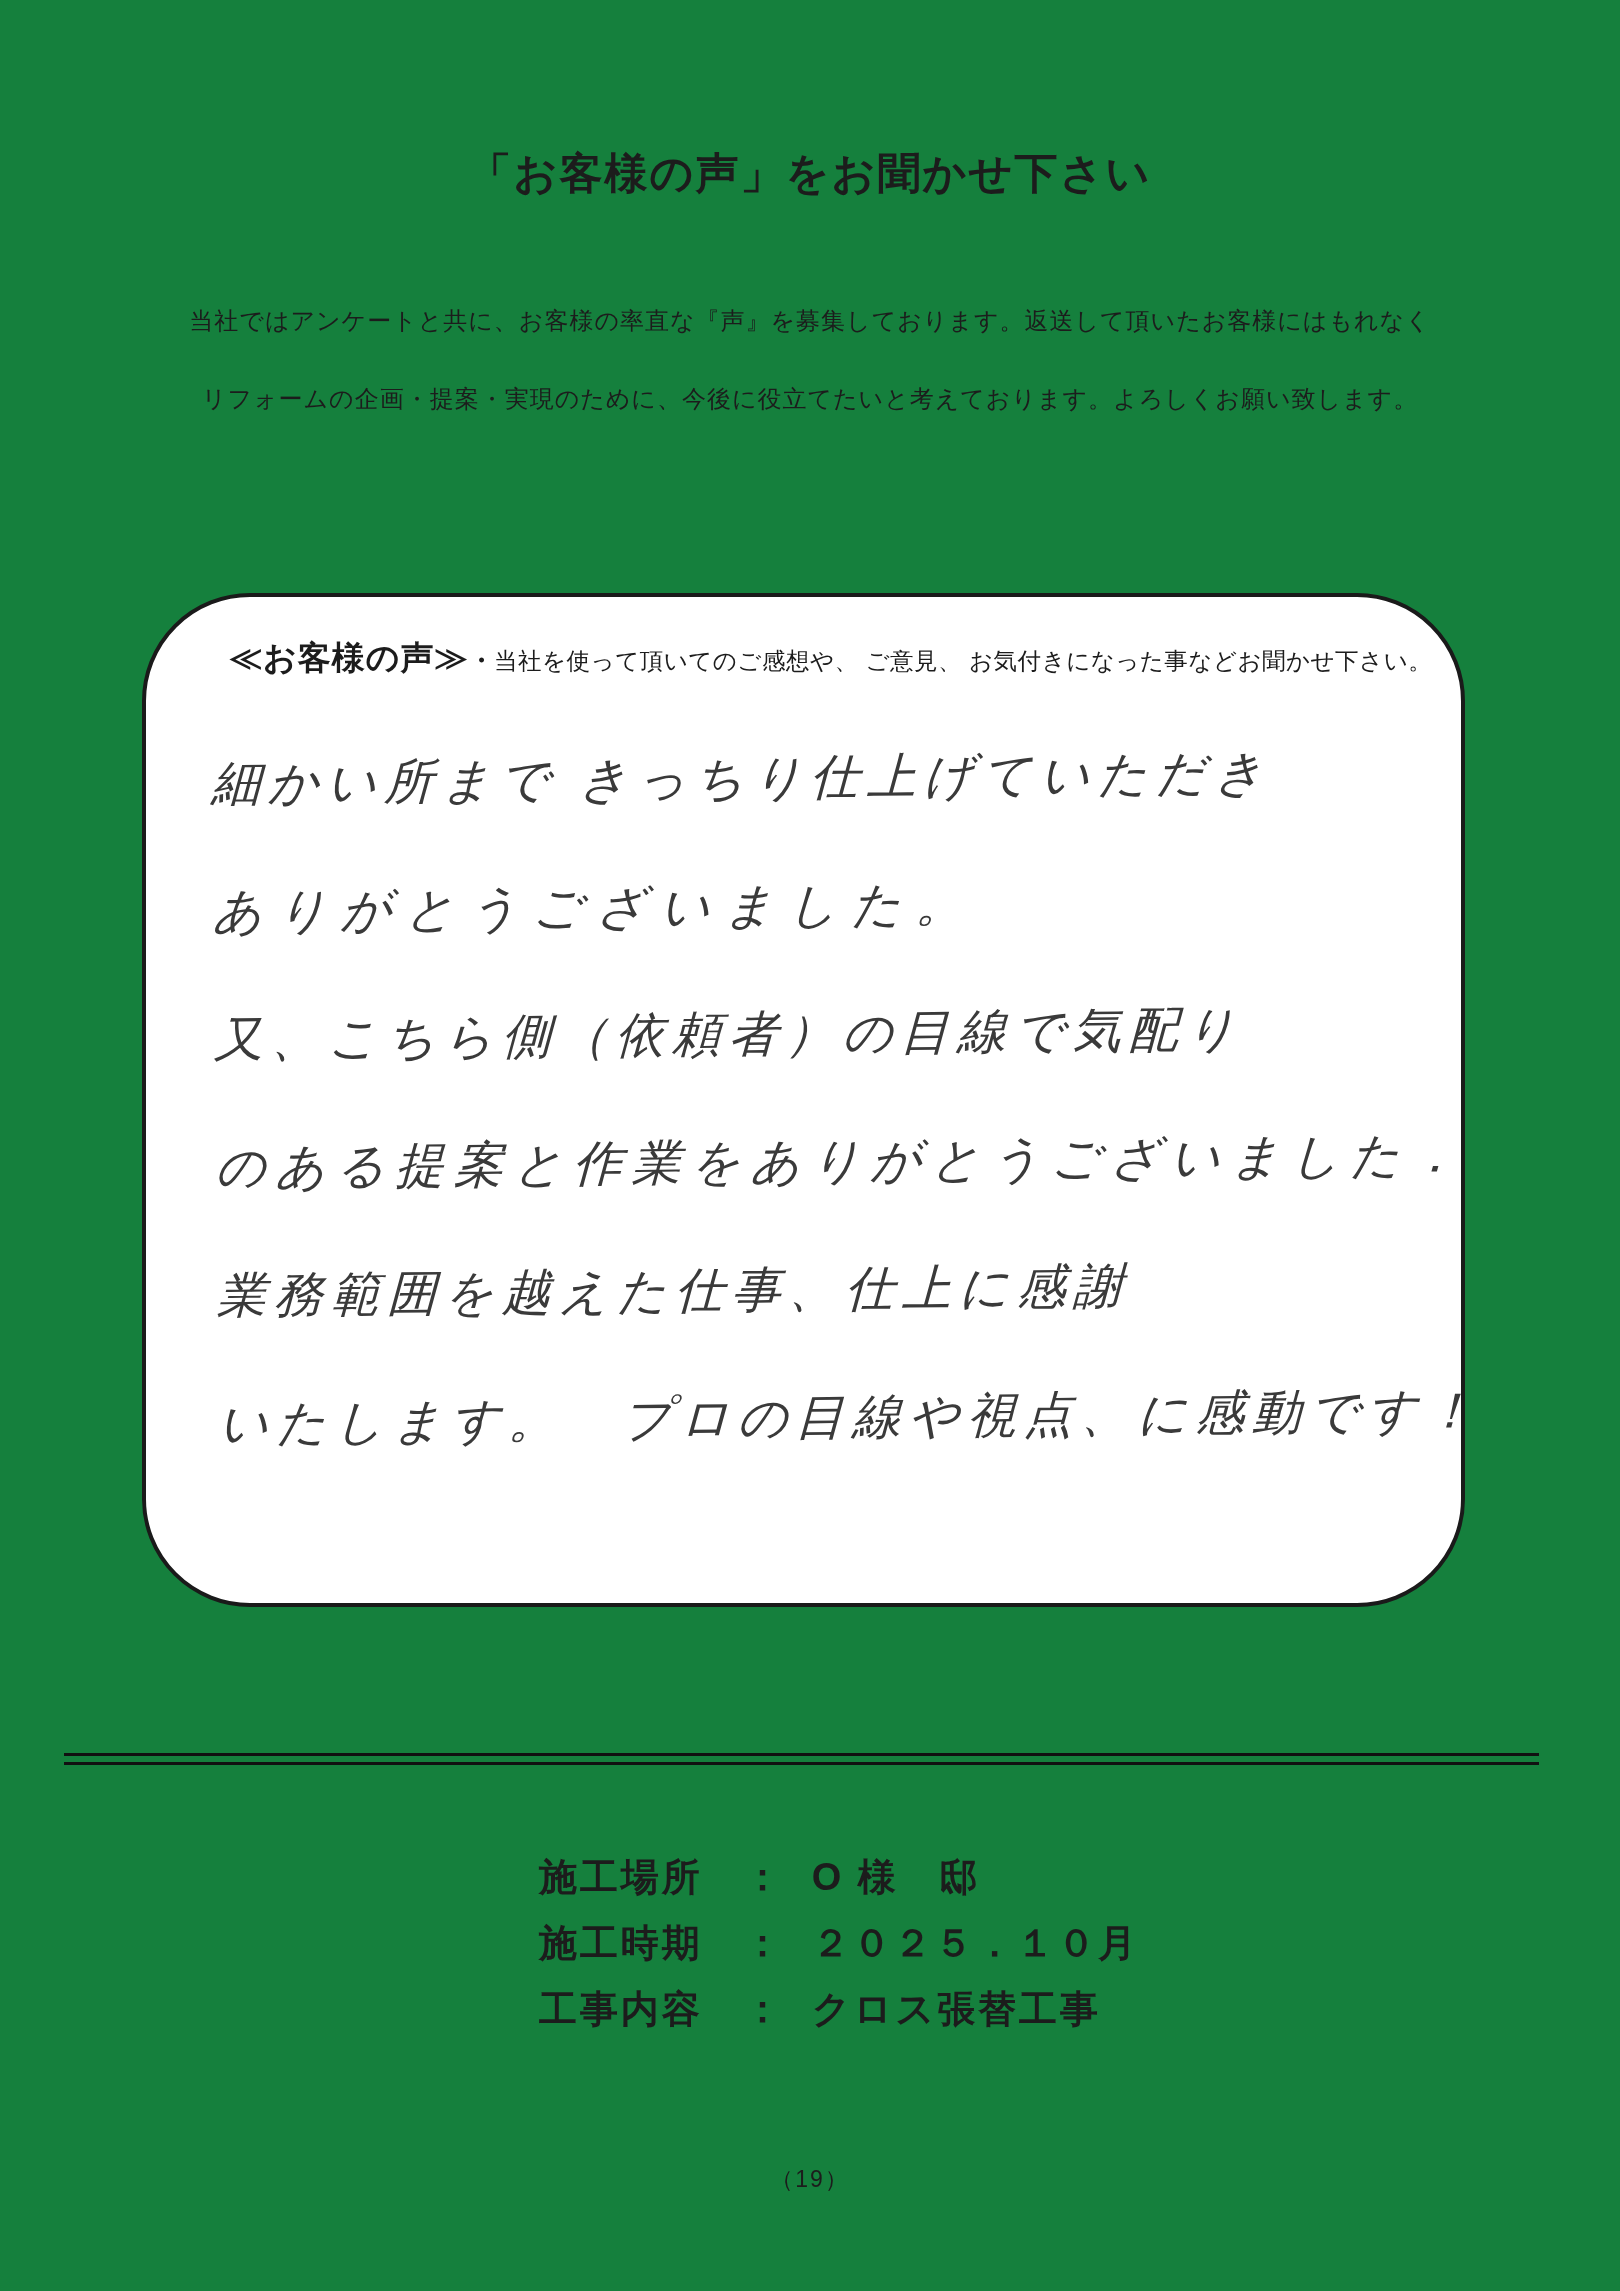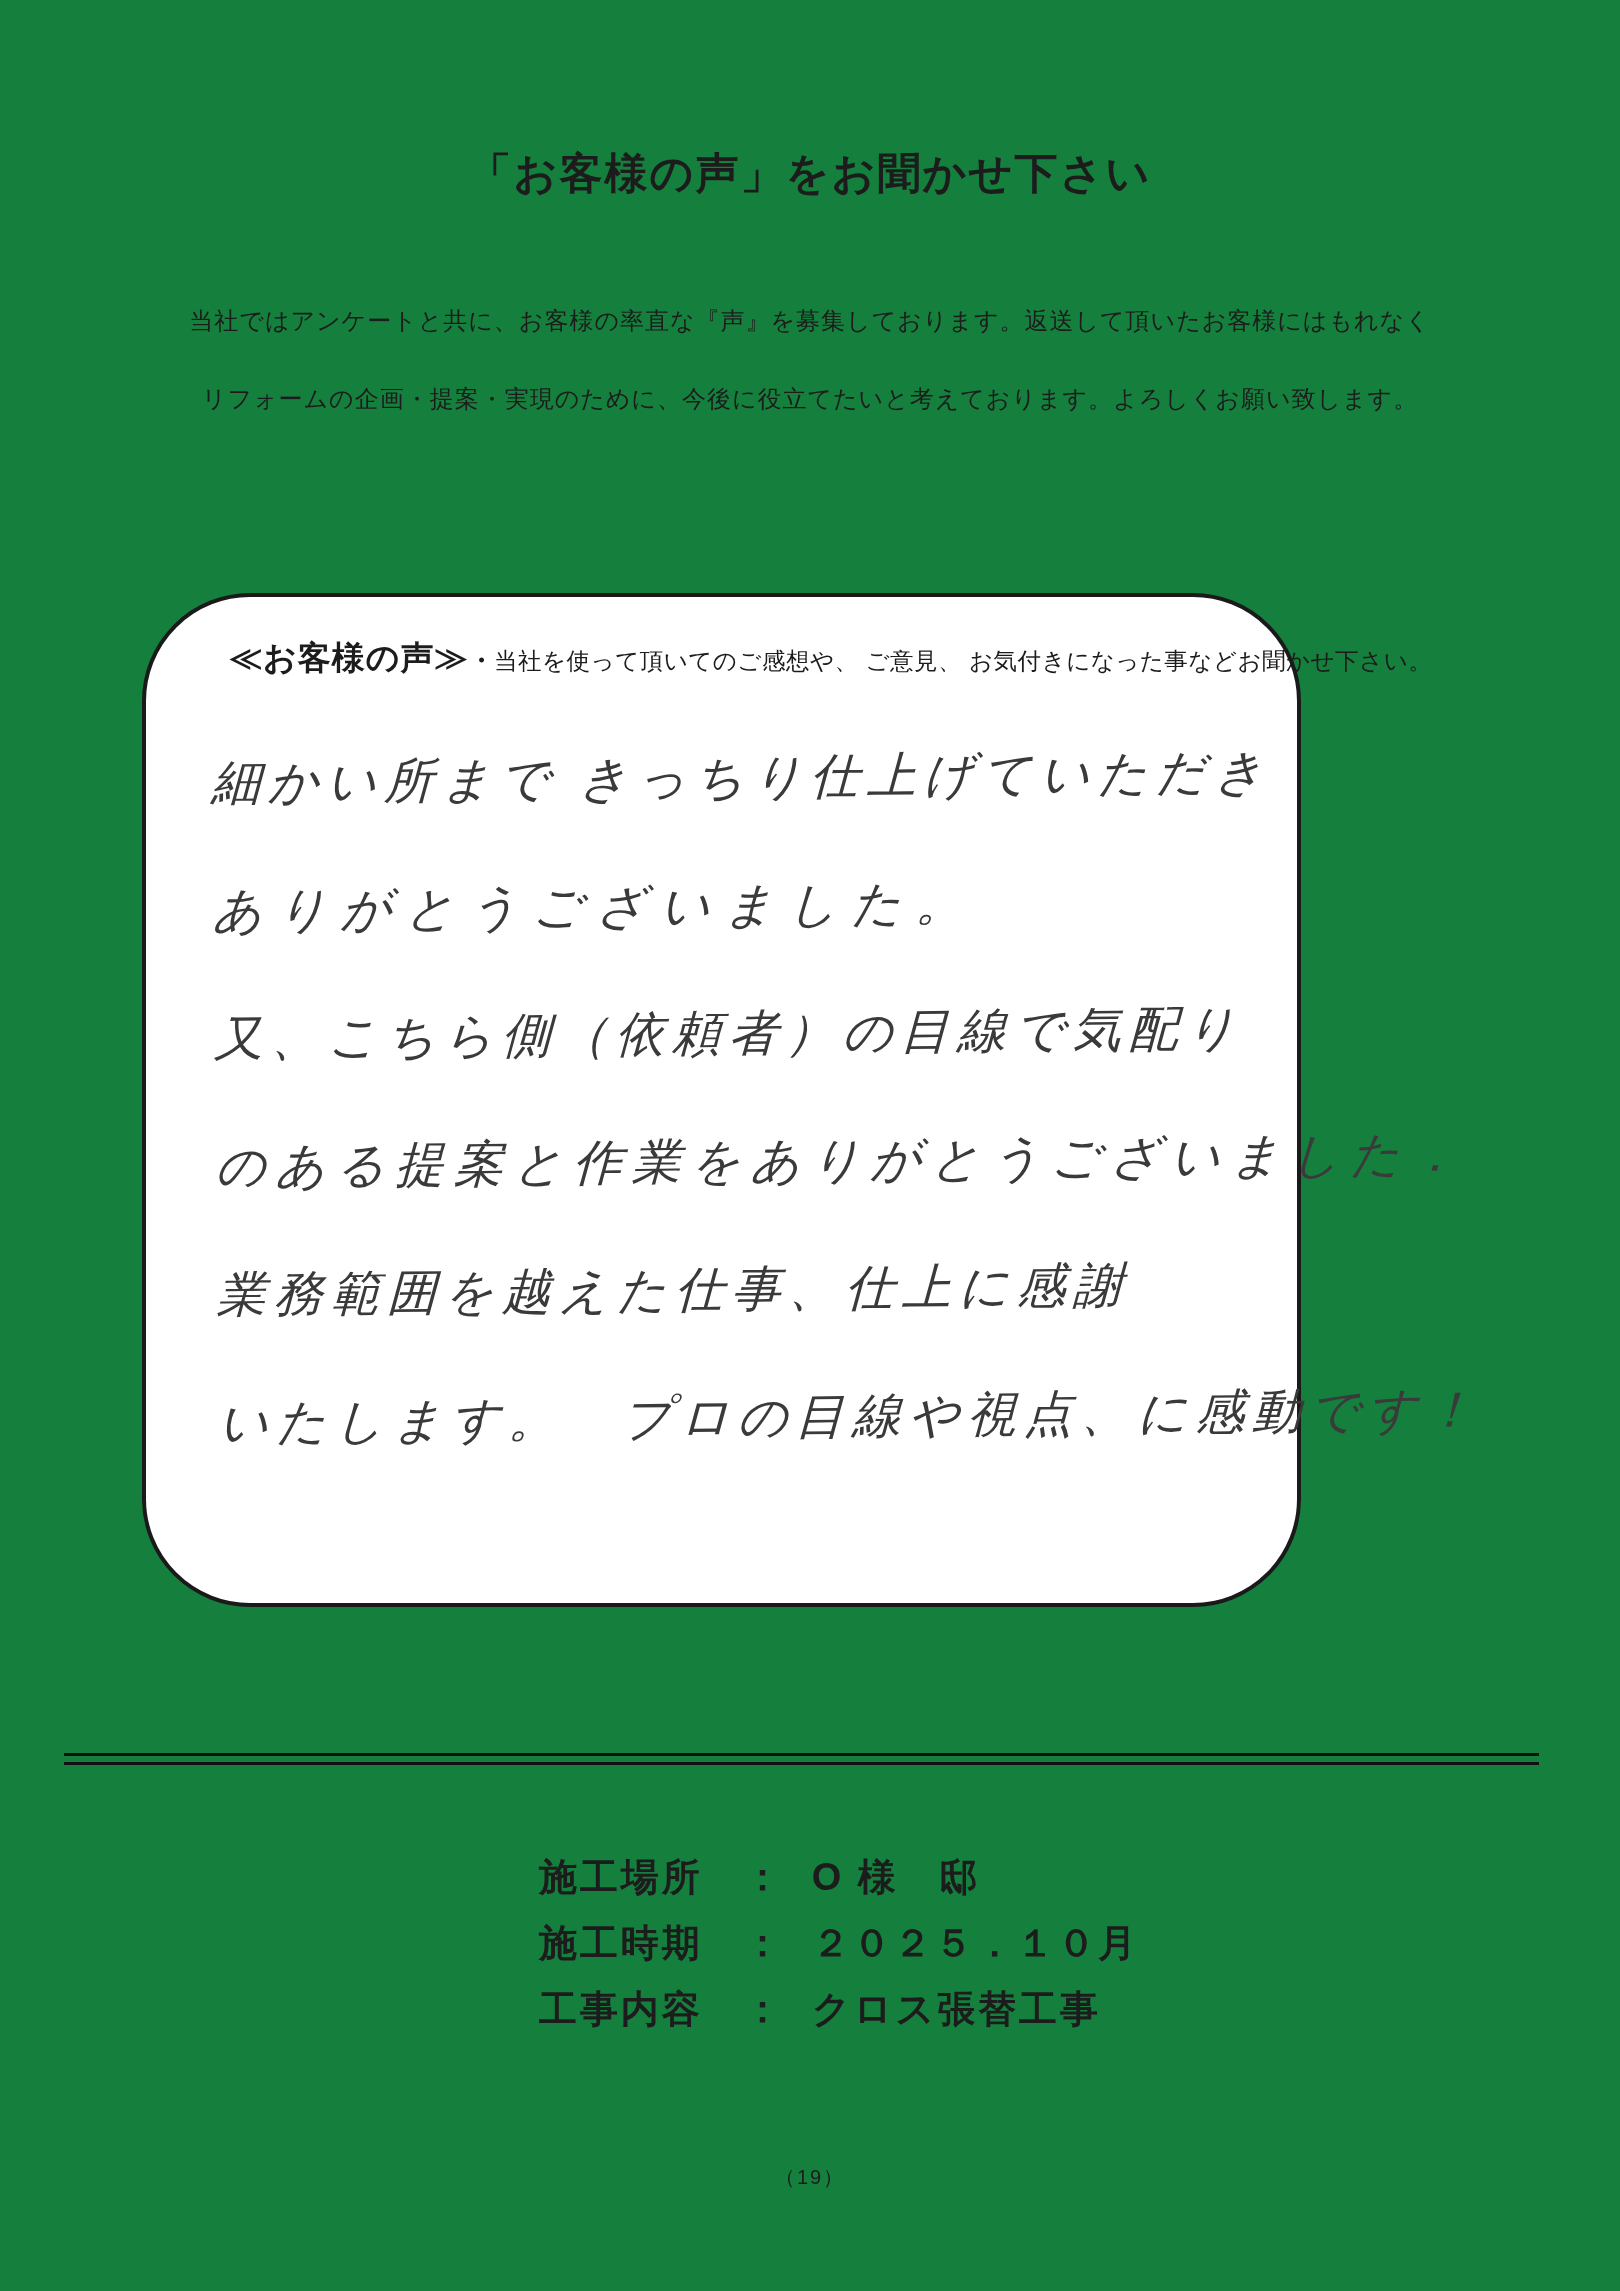--- a/index.html
+++ b/index.html
@@ -43,21 +43,21 @@
     letter-spacing: 1px;
   }
   .intro p { margin: 0; }
   .underline { text-decoration: underline; text-underline-offset: 5.9px; }
 
   
   .feedback-box {
     position: absolute;
     left: 142px;
     top: 593px;
-    width: 1159px;
+    width: 1323px;
     height: 1014px;
     border: 4.9px solid #1a1a1a;
     border-radius: 108px;
     box-sizing: border-box;
     background: #ffffff;
   }
   .box-header {
     position: absolute;
     top: 39px;
     left: 83px;
@@ -120,21 +120,21 @@
   .info-label { display: inline-block; min-width: 201px; }
   .info-value { display: inline-block; margin-left: 27.4px; }
 
   
   .page-number {
     position: absolute;
     top: 2164px;
     left: 0;
     width: 100%;
     text-align: center;
-    font-size: 20px;
+    font-size: 23px;
     letter-spacing: 2px;
   }
 </style>
 </head>
 <body>
 
 <div class="paper">
 
   <h1 class="page-title">「お客様の声」をお聞かせ下さい</h1>
 

